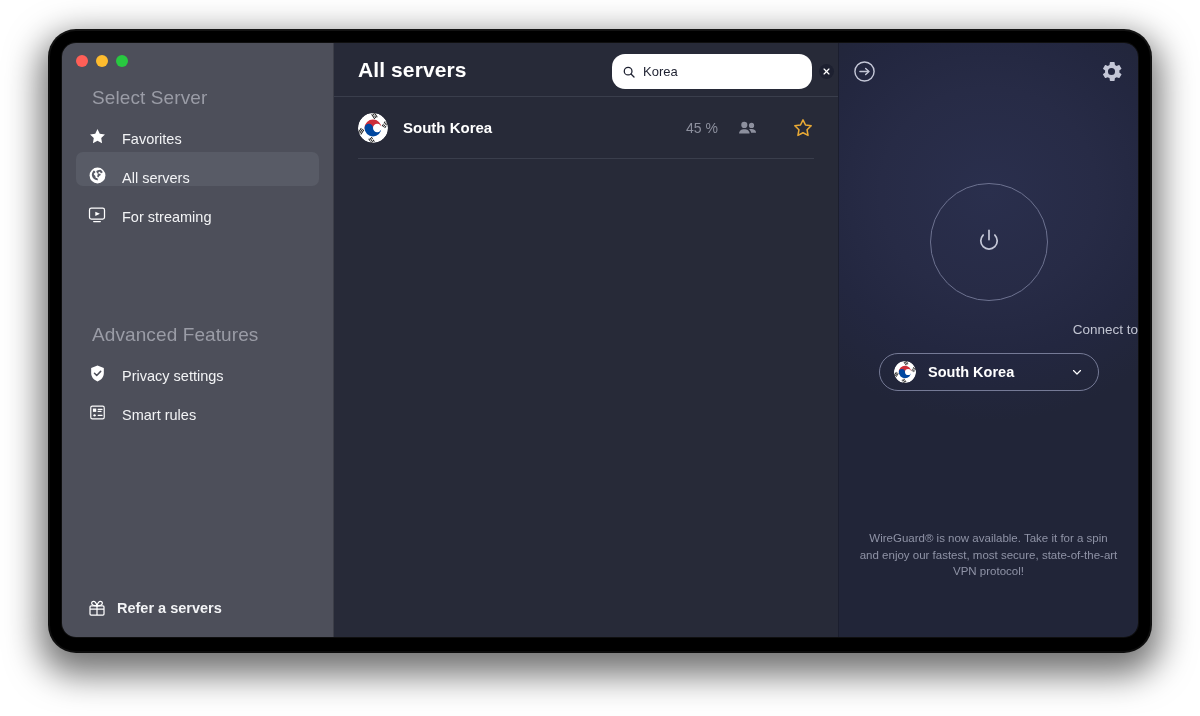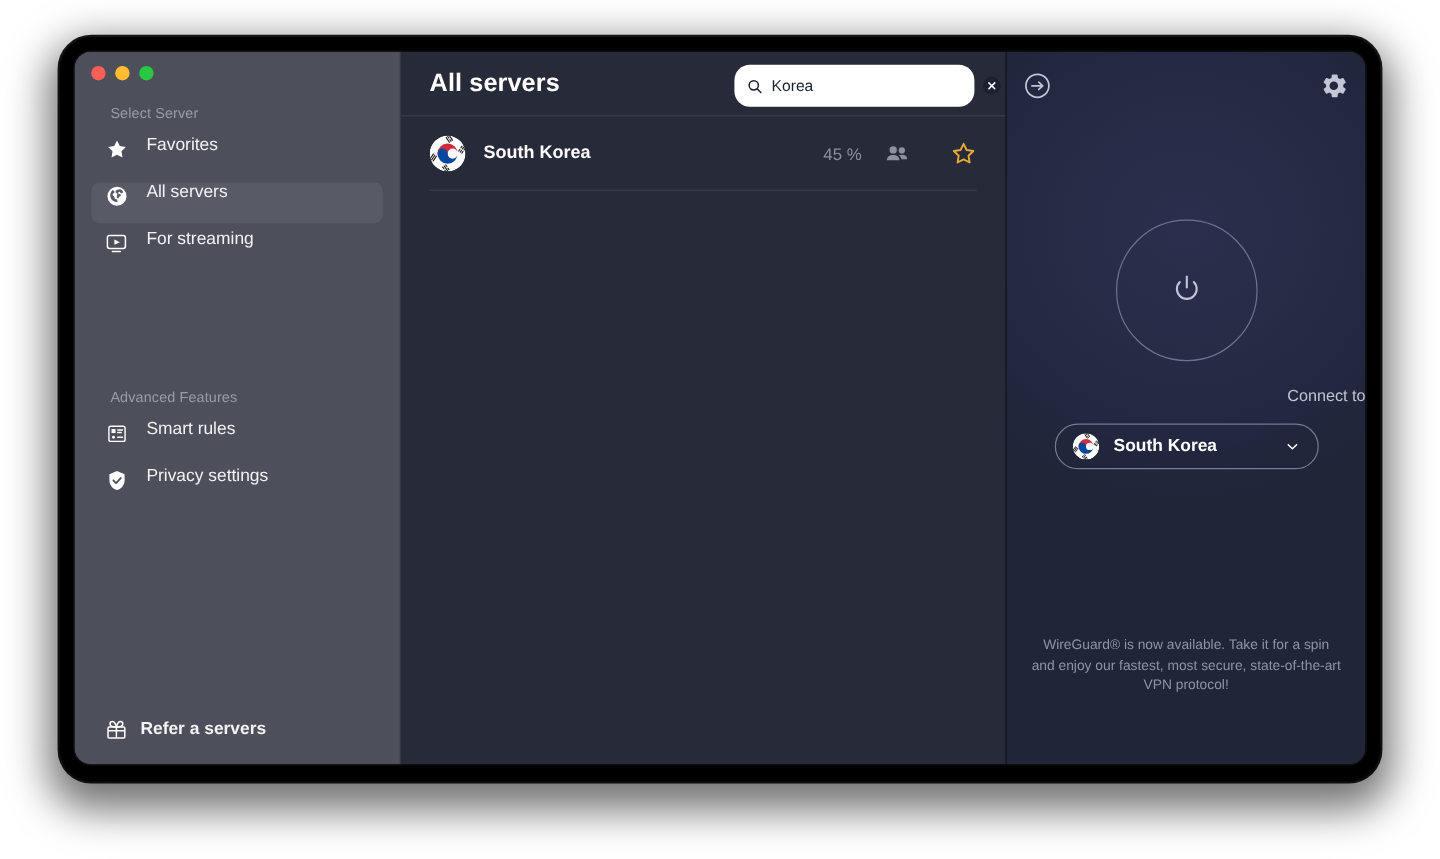--- a/index.html
+++ b/index.html
@@ -48,32 +48,32 @@
   }
   .tl { width: 12px; height: 12px; border-radius: 50%; }
   .tl.red { background: #ff5f57; }
   .tl.yellow { background: #febc2e; }
   .tl.green { background: #28c840; }
 
   .side-heading {
     position: absolute;
     left: 30px;
     color: #9a9ca6;
-    font-size: 12px;
+    font-size: 19px;
     letter-spacing: 0.1px;
   }
   .side-heading.h1 { top: 44px; }
   .side-heading.h2 { top: 281px; }
 
   .nav { position: absolute; left: 14px; right: 14px; }
   .nav.group1 { top: 70px; }
   .nav.group2 { top: 307px; }
 
   .nav-item {
-    display: flex; align-items: flex-start;
+    display: flex; align-items: flex-end;
     height: 34px;
     padding: 0 10px;
     border-radius: 7px;
     margin-bottom: 5px;
     cursor: pointer;
   }
   .nav-item.active { background: #585b66; }
   .nav-ico {
     width: 22px; height: 22px;
     display: flex; align-items: center; justify-content: center;
@@ -279,43 +279,43 @@
             </svg>
           </span>
           <span class="nav-label">For streaming</span>
         </div>
 
       </div>
 
       <div class="side-heading h2">Advanced Features</div>
 
       <div class="nav group2">
+
+        <div class="nav-item">
+          <span class="nav-ico">
+            <svg width="19" height="19" viewBox="0 0 24 24">
+              <path fill="#ffffff" d="M12 2l8 3.2v6.3c0 4.8-3.3 9.1-8 10.5-4.7-1.4-8-5.7-8-10.5V5.2z"></path>
+              <polyline points="8.2,11.8 11,14.6 16,9.3" fill="none" stroke="#4d4f5a" stroke-width="1.9" stroke-linecap="round" stroke-linejoin="round"></polyline>
+            </svg>
+          </span>
+          <span class="nav-label">Privacy settings</span>
+        </div>
 
         <div class="nav-item">
           <span class="nav-ico">
             <svg width="19" height="19" viewBox="0 0 24 24" fill="none" stroke="#ffffff" stroke-width="1.5">
               <rect x="3.5" y="4" width="17" height="16" rx="2"></rect>
               <rect x="6.2" y="7" width="4.2" height="4.2" fill="#ffffff" stroke="none"></rect>
               <line x1="12.8" y1="8" x2="17.8" y2="8" stroke-linecap="round"></line>
               <line x1="12.8" y1="10.6" x2="16.4" y2="10.6" stroke-linecap="round"></line>
               <circle cx="8.3" cy="15.6" r="1.5" fill="#ffffff" stroke="none"></circle>
               <line x1="12.8" y1="15.6" x2="17.8" y2="15.6" stroke-linecap="round"></line>
             </svg>
           </span>
           <span class="nav-label">Smart rules</span>
-        </div>
-
-        <div class="nav-item">
-          <span class="nav-ico">
-            <svg width="19" height="19" viewBox="0 0 24 24">
-              <path fill="#ffffff" d="M12 2l8 3.2v6.3c0 4.8-3.3 9.1-8 10.5-4.7-1.4-8-5.7-8-10.5V5.2z"></path>
-              <polyline points="8.2,11.8 11,14.6 16,9.3" fill="none" stroke="#4d4f5a" stroke-width="1.9" stroke-linecap="round" stroke-linejoin="round"></polyline>
-            </svg>
-          </span>
-          <span class="nav-label">Privacy settings</span>
         </div>
 
       </div>
 
       <div class="refer">
         <span class="nav-ico">
           <svg width="20" height="20" viewBox="0 0 24 24" fill="none" stroke="#ffffff" stroke-width="1.5">
             <rect x="3.6" y="9.4" width="16.8" height="11" rx="1.3"></rect>
             <line x1="12" y1="9.4" x2="12" y2="20.4"></line>
             <line x1="3.6" y1="13.2" x2="20.4" y2="13.2"></line>

